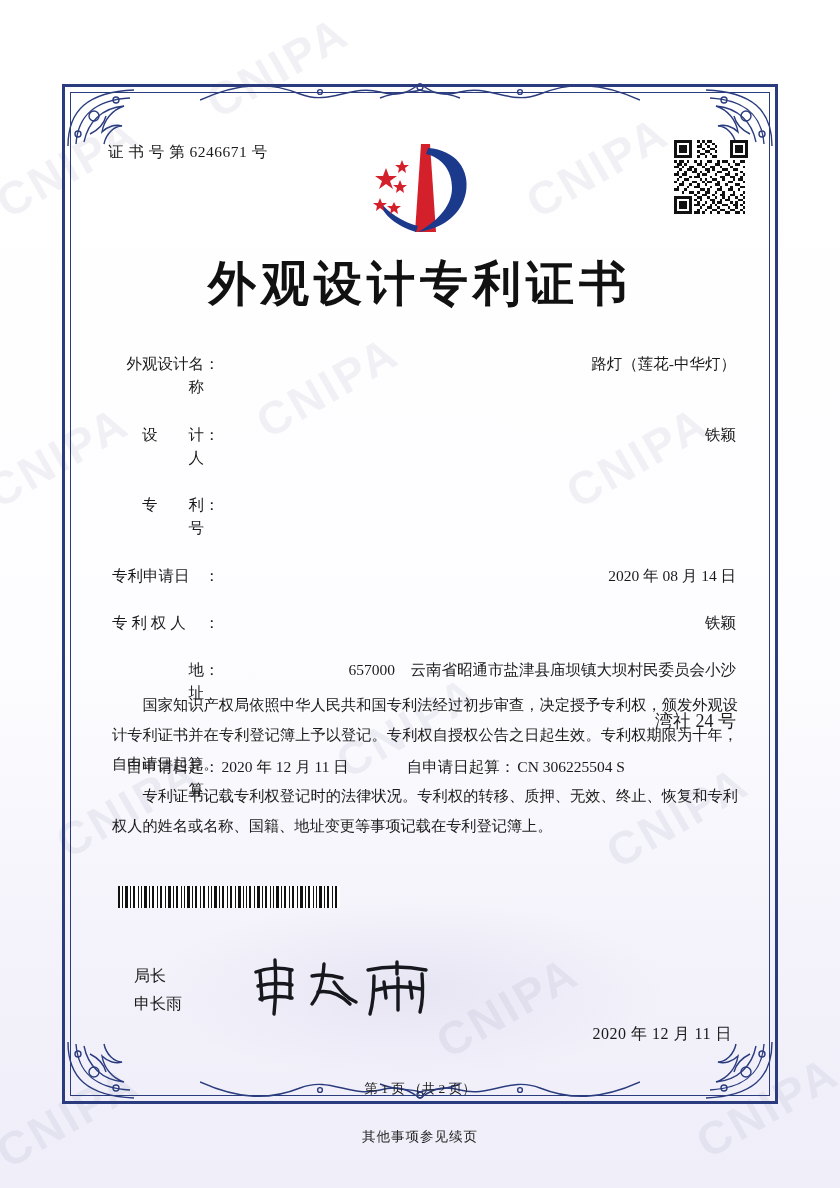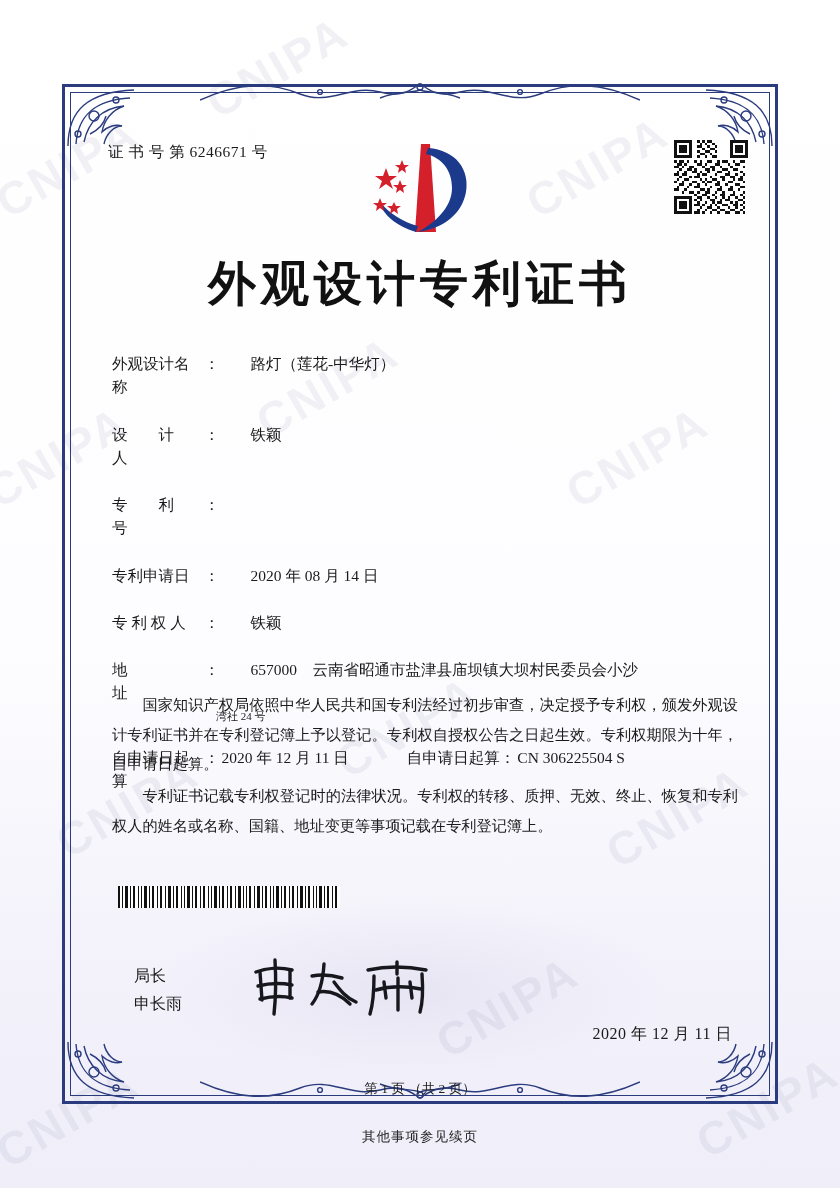--- a/index.html
+++ b/index.html
@@ -97,21 +97,21 @@
     font-size: 48px;
     font-weight: bold;
     letter-spacing: 5px;
     color: #111;
     font-family: "DejaVu Serif", "Liberation Serif", serif;
   }
 
   
   .fields {
     position: absolute;
-    left: 112px; top: 352px; width: 624px;
+    left: 112px; top: 352px; width: 624px; text-align: right;
   }
   .row {
     display: flex;
     align-items: flex-start;
     margin-bottom: 24px;
     font-size: 15.5px;
     line-height: 1.5;
   }
   .val { flex: 1; padding-left: 29px; }
   .row .colon { margin: 0 2px 0 0; }
@@ -516,21 +516,21 @@
       <div class="colon">：</div>
       <div class="val">铁颖</div>
     </div>
 
     <div class="row" style="margin-bottom:4px">
       <div class="lbl-text">地　　　　址</div>
       <div class="colon">：</div>
       <div class="val">657000　云南省昭通市盐津县庙坝镇大坝村民委员会小沙</div>
     </div>
 
-    <div style="margin-left:104px; font-size:11px; margin-bottom:22px;">湾社 24 号</div>
+    <div style="margin-left:104px; font-size:18px; margin-bottom:22px;">湾社 24 号</div>
 
     <div class="row">
       <div class="lbl-text" style="width:92px">自申请日起算</div>
       <div class="colon">：</div>
       <div>2020 年 12 月 11 日</div>
       <div style="width:58px"></div>
       <div>自申请日起算</div>
       <div class="colon">：</div>
       <div>CN 306225504 S</div>
     </div>

